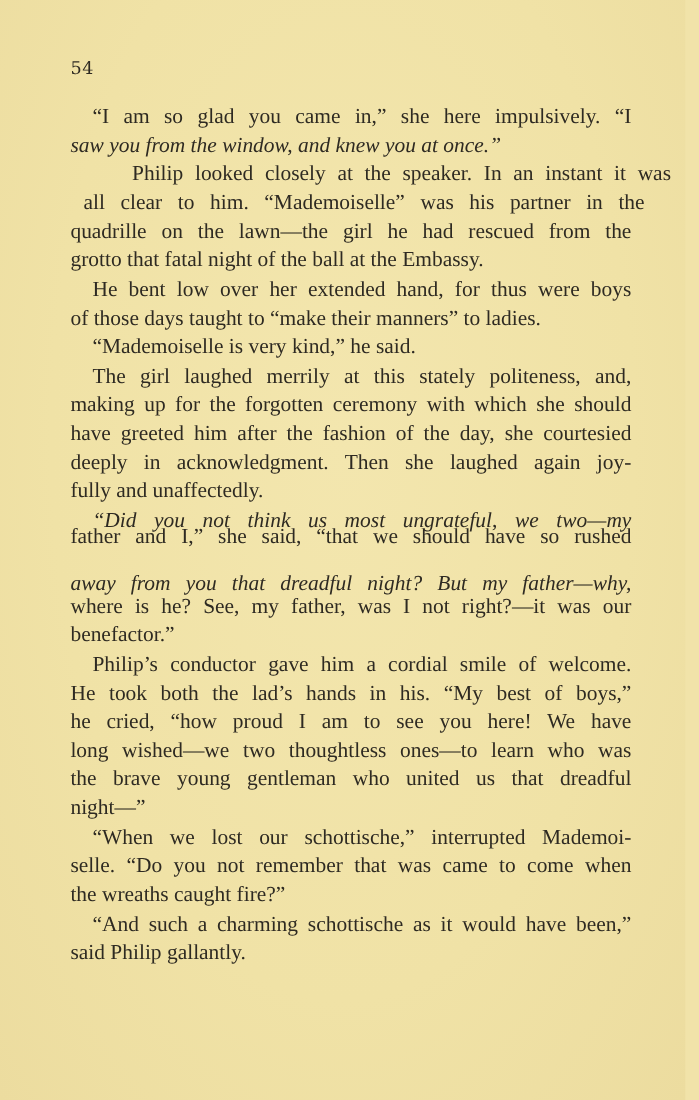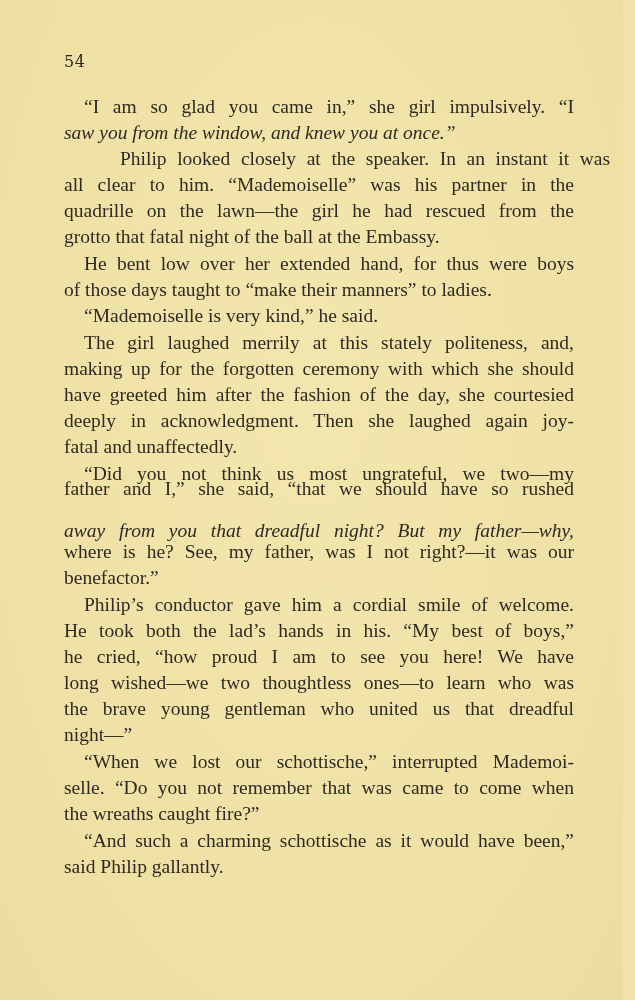--- a/index.html
+++ b/index.html
@@ -34,35 +34,35 @@
     .line.indent.justify { width: 490px; }
   </style>
 </head>
 <body>
 
 <div class="page">
   <div class="header">
     <span class="page-num">54</span>
   </div>
   <div class="text" id="text">
-      <div class="line indent justify" style="top: 0px;">“I am so glad you came in,” she girl impulsively. “I</div>
+      <div class="line indent justify" style="top: 0px;">“I am so glad you came in,” she here impulsively. “I</div>
       <div class="line" style="top: 26px; font-style: italic;">saw you from the window, and knew you at once.”</div>
       <div class="line indent justify" style="top: 52px; margin-left: 36px;">Philip looked closely at the speaker. In an instant it was</div>
-      <div class="line justify" style="top: 78px;">all clear to him. “Mademoiselle” was his partner in the</div>
+      <div class="line justify" style="top: 78px; margin-left: 12px;">all clear to him. “Mademoiselle” was his partner in the</div>
       <div class="line justify" style="top: 104px;">quadrille on the lawn—the girl he had rescued from the</div>
       <div class="line" style="top: 130px;">grotto that fatal night of the ball at the Embassy.</div>
       <div class="line indent justify" style="top: 157px;">He bent low over her extended hand, for thus were boys</div>
       <div class="line" style="top: 183px;">of those days taught to “make their manners” to ladies.</div>
       <div class="line indent" style="top: 209px;">“Mademoiselle is very kind,” he said.</div>
       <div class="line indent justify" style="top: 236px;">The girl laughed merrily at this stately politeness, and,</div>
       <div class="line justify" style="top: 262px;">making up for the forgotten ceremony with which she should</div>
       <div class="line justify" style="top: 288px;">have greeted him after the fashion of the day, she courtesied</div>
       <div class="line justify" style="top: 314px;">deeply in acknowledgment. Then she laughed again joy-</div>
-      <div class="line" style="top: 340px;">fatal and unaffectedly.</div>
-      <div class="line indent justify" style="top: 367px;">“Did you not think us most ungrateful, we two—my</div>
+      <div class="line" style="top: 340px;">fully and unaffectedly.</div>
+      <div class="line indent justify" style="top: 367px; font-style: italic;">“Did you not think us most ungrateful, we two—my</div>
       <div class="line justify" style="top: 382px;">father and I,” she said, “that we should have so rushed</div>
       <div class="line justify" style="top: 424px; font-style: italic;">away from you that dreadful night? But my father—why,</div>
       <div class="line justify" style="top: 445px;">where is he? See, my father, was I not right?—it was our</div>
       <div class="line" style="top: 471px;">benefactor.”</div>
       <div class="line indent justify" style="top: 498px;">Philip’s conductor gave him a cordial smile of welcome.</div>
       <div class="line justify" style="top: 524px;">He took both the lad’s hands in his. “My best of boys,”</div>
       <div class="line justify" style="top: 550px;">he cried, “how proud I am to see you here! We have</div>
       <div class="line justify" style="top: 576px;">long wished—we two thoughtless ones—to learn who was</div>
       <div class="line justify" style="top: 602px;">the brave young gentleman who united us that dreadful</div>
       <div class="line" style="top: 628px;">night—”</div>

